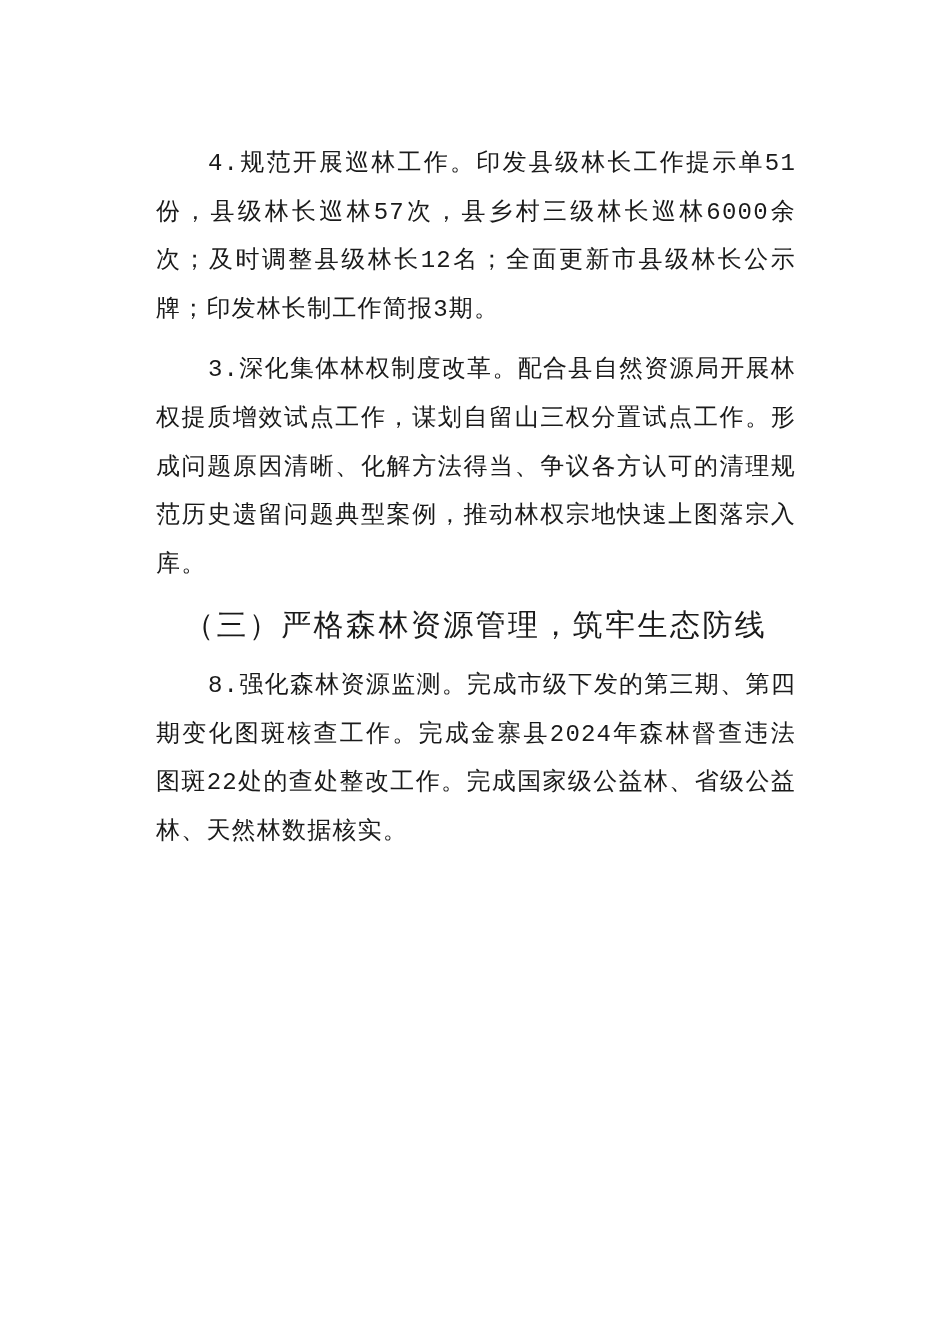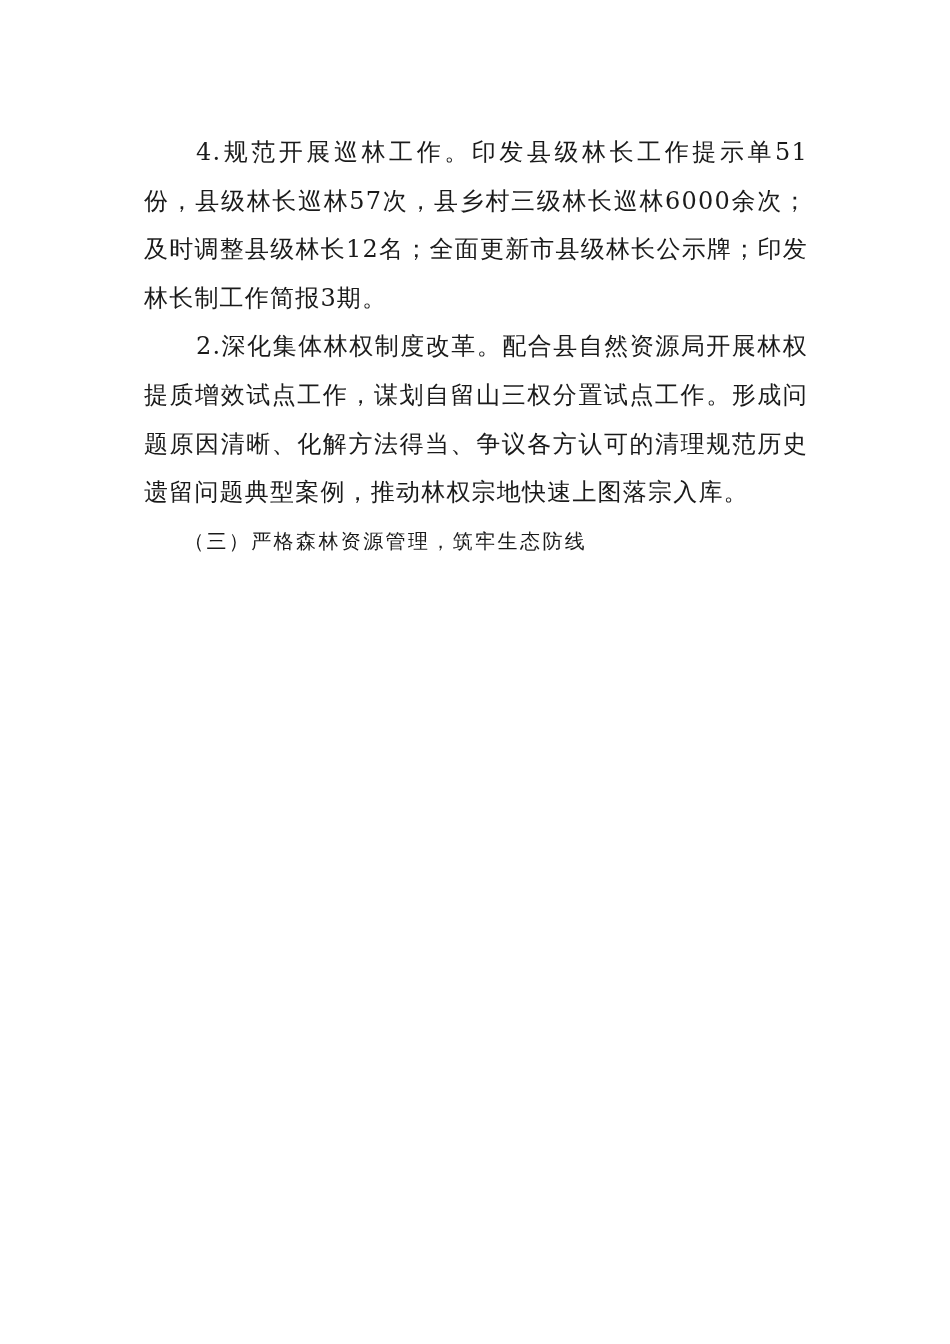--- a/index.html
+++ b/index.html
@@ -15,36 +15,38 @@
       font-family: "DejaVu Serif", "Liberation Serif", serif;
       color: #1a1a1a;
     }
     .page {
       position: absolute;
       left: 144px;
       top: 128px;
       width: 664px;
     }
     .para {
-      margin: 0;
+      margin: 12px;
       font-size: 24px;
       line-height: 48.6px;
       text-indent: 52px;
       text-align: justify;
       text-align-last: left;
       letter-spacing: 1.2px;
+      font-family: Liberation Mono, monospace;
     }
     .heading {
       margin: 0;
-      font-size: 20px;
+      font-size: 30px;
       line-height: 48.6px;
       text-indent: 40px;
       letter-spacing: 2.4px;
     }
   </style>
 </head>
 <body>
 
 <div class="page">
   <p class="para">4.规范开展巡林工作。印发县级林长工作提示单51份，县级林长巡林57次，县乡村三级林长巡林6000余次；及时调整县级林长12名；全面更新市县级林长公示牌；印发林长制工作简报3期。</p>
-  <p class="para">2.深化集体林权制度改革。配合县自然资源局开展林权提质增效试点工作，谋划自留山三权分置试点工作。形成问题原因清晰、化解方法得当、争议各方认可的清理规范历史遗留问题典型案例，推动林权宗地快速上图落宗入库。</p>
+  <p class="para">3.深化集体林权制度改革。配合县自然资源局开展林权提质增效试点工作，谋划自留山三权分置试点工作。形成问题原因清晰、化解方法得当、争议各方认可的清理规范历史遗留问题典型案例，推动林权宗地快速上图落宗入库。</p>
   <p class="heading">（三）严格森林资源管理，筑牢生态防线</p>
+  <p class="para">8.强化森林资源监测。完成市级下发的第三期、第四期变化图斑核查工作。完成金寨县2024年森林督查违法图斑22处的查处整改工作。完成国家级公益林、省级公益林、天然林数据核实。</p>
 </div>
 
 </body></html>

